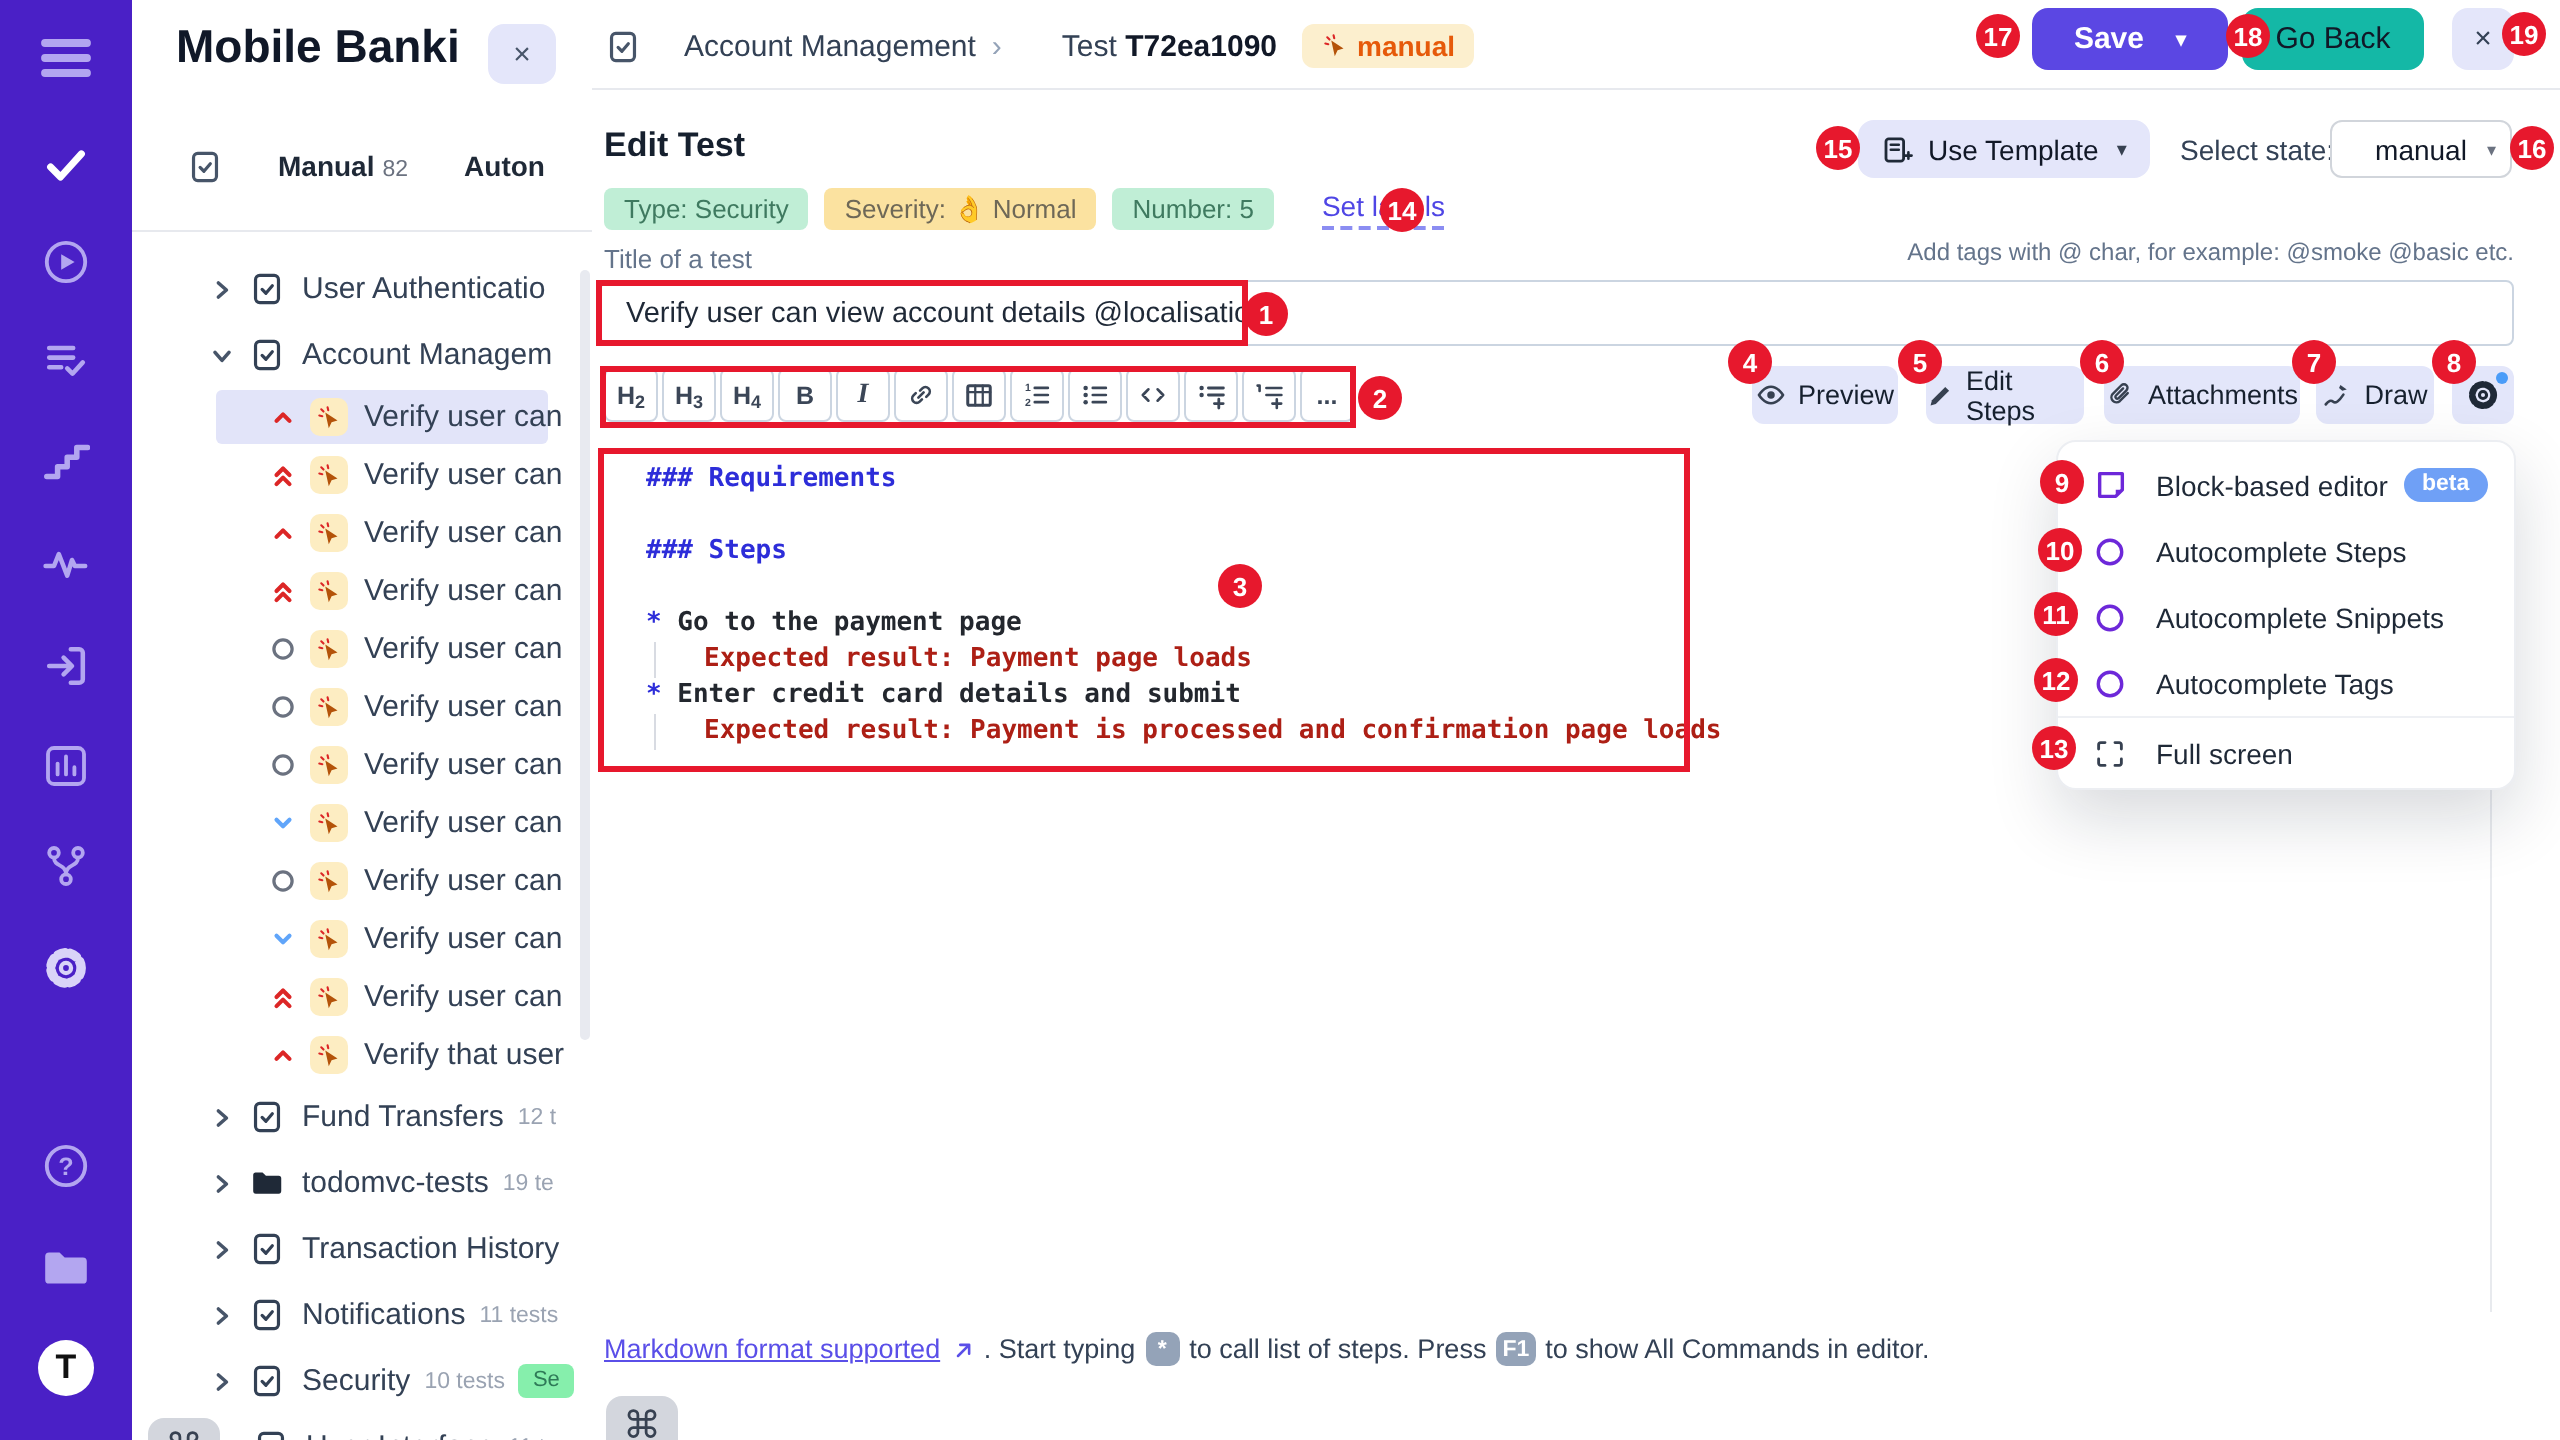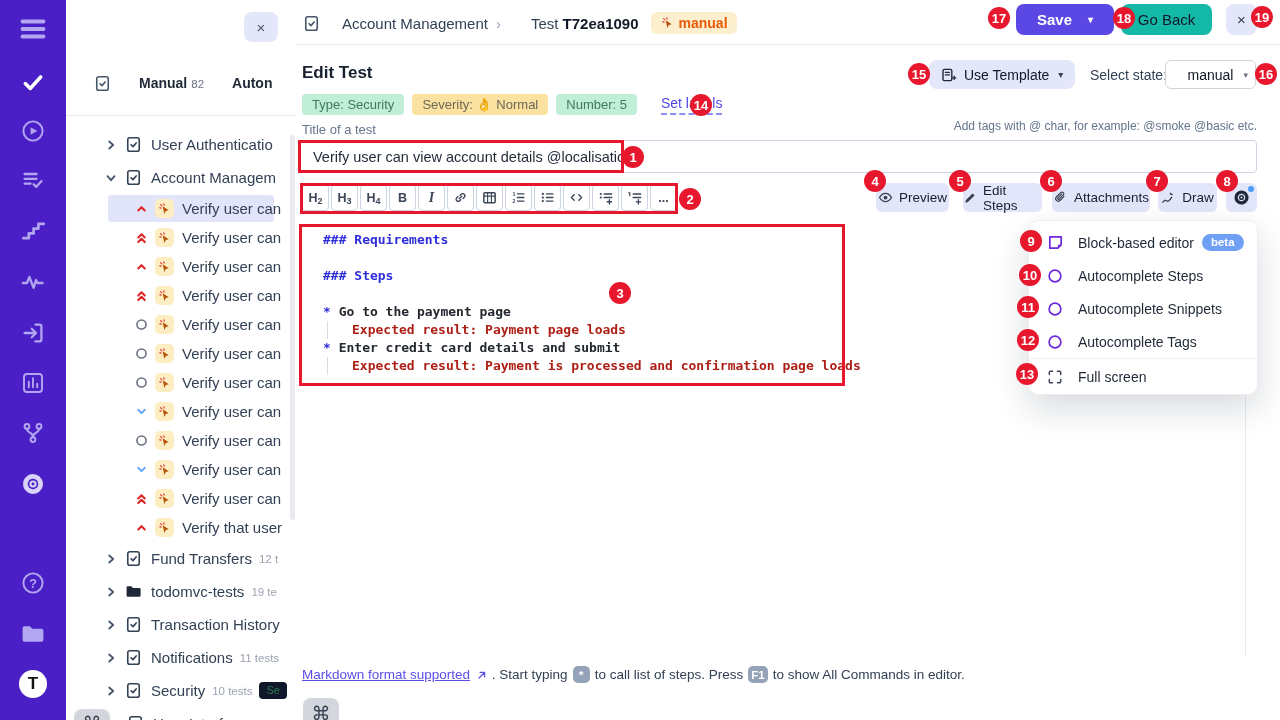--- a/index.html
+++ b/index.html
@@ -27,21 +27,21 @@
   .tree { position:absolute; left:0; top:128px; width:230px; }
   .trow { position:relative; display:flex; align-items:center; width:230px; white-space:nowrap; overflow:hidden; }
   .trow.suite { height:33px; padding-left:39px; }
   .trow.test  { height:29px; padding-left:69px; }
   .trow .selbg { position:absolute; left:42px; top:1px; bottom:1px; width:166px; background:#e2e4f9; border-radius:3px; z-index:0; }
   .trow > * { position:relative; z-index:1; }
   .chev { display:flex; color:#475569; width:12px; }
   .sicon { display:flex; margin-left:8px; color:#334155; }
   .slabel { margin-left:9px; font-size:15px; color:#334155; }
   .scount { margin-left:7px; font-size:11.5px; color:#9aa3b2; }
-  .sbadge { margin-left:7px; font-size:11px; background:#0f172a; color:#2f7a58; padding:2px 7px 3px; border-radius:4px; }
+  .sbadge { margin-left:7px; font-size:11px; background:#86efac; color:#2f7a58; padding:2px 7px 3px; border-radius:4px; }
   .pri { display:flex; width:13px; }
   .pri.up,.pri.dup { color:#dc2626; } .pri.down { color:#60a5fa; } .pri.none { color:#6b7280; }
   .mbox { width:19px; height:19px; margin-left:7px; background:#fdedc2; border-radius:5px; display:flex; align-items:center; justify-content:center; }
   .tlabel { margin-left:8px; font-size:15px; color:#334155; }
   .pscroll { position:absolute; right:1px; top:135px; width:5px; height:385px; background:#e8eaf0; border-radius:3px; }
   .cmd-badge { width:36px; height:30px; background:#d3d6dd; border-radius:8px; display:flex; align-items:center; justify-content:center; font-size:19px; color:#374151; }
   .trow .cmd-badge { margin-left:-31px; margin-right:9px; }
 
   
   .main { position:absolute; left:296px; top:0; width:984px; height:720px; background:#fff; }
@@ -188,20 +188,21 @@
         <svg viewBox="0 0 20 20" width="26" height="26" fill="none" stroke="currentColor" stroke-width="1.6" stroke-linecap="round" stroke-linejoin="round">
           <path d="M2 5.5A1.5 1.5 0 0 1 3.5 4h4l2 2h7A1.5 1.5 0 0 1 18 7.5v7a1.5 1.5 0 0 1-1.5 1.5h-13A1.5 1.5 0 0 1 2 14.5z" fill="currentColor" stroke="none"></path>
         </svg>
       </div>
       <div class="ric " style="top:670px">
         <span class="logo-circle">T</span>
       </div>
     </nav>
 
   <aside class="panel">
+    <div class="panel-title">Mobile Banki</div>
     <div class="panel-close">
         <span>×</span>
       </div>
     <div class="tabs" id="tabs">
         <span class="tab-ic">
           <svg viewBox="0 0 16 16" width="17" height="17" fill="none" stroke="currentColor" stroke-width="1.6" stroke-linecap="round" stroke-linejoin="round">
             <rect x="2.6" y="1.6" width="10.8" height="12.8" rx="2" stroke-width="1.5"></rect>
             <path d="M5.7 8.2l1.8 1.8 3-3.5" stroke-width="1.5"></path>
           </svg>
         </span>

